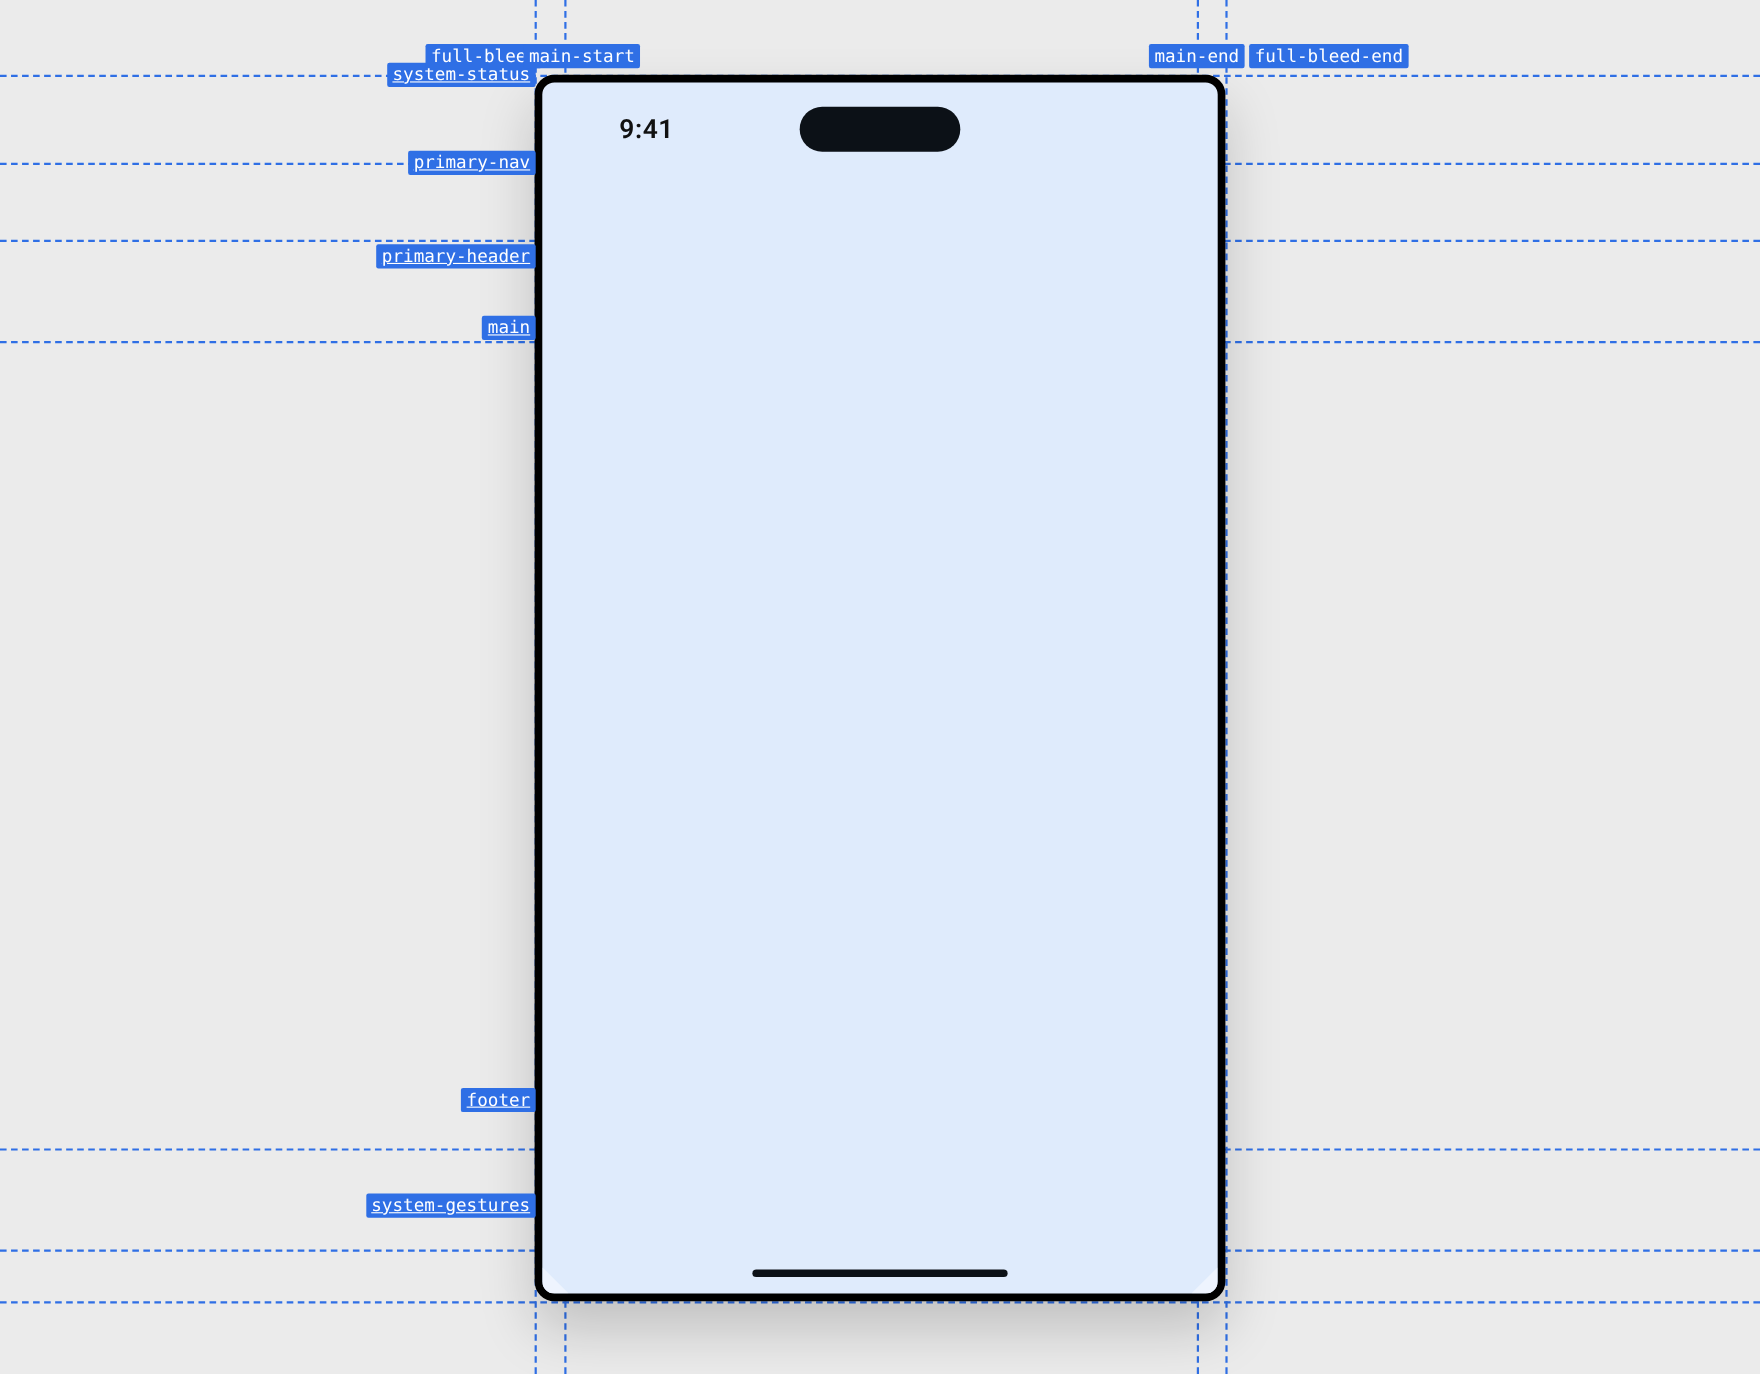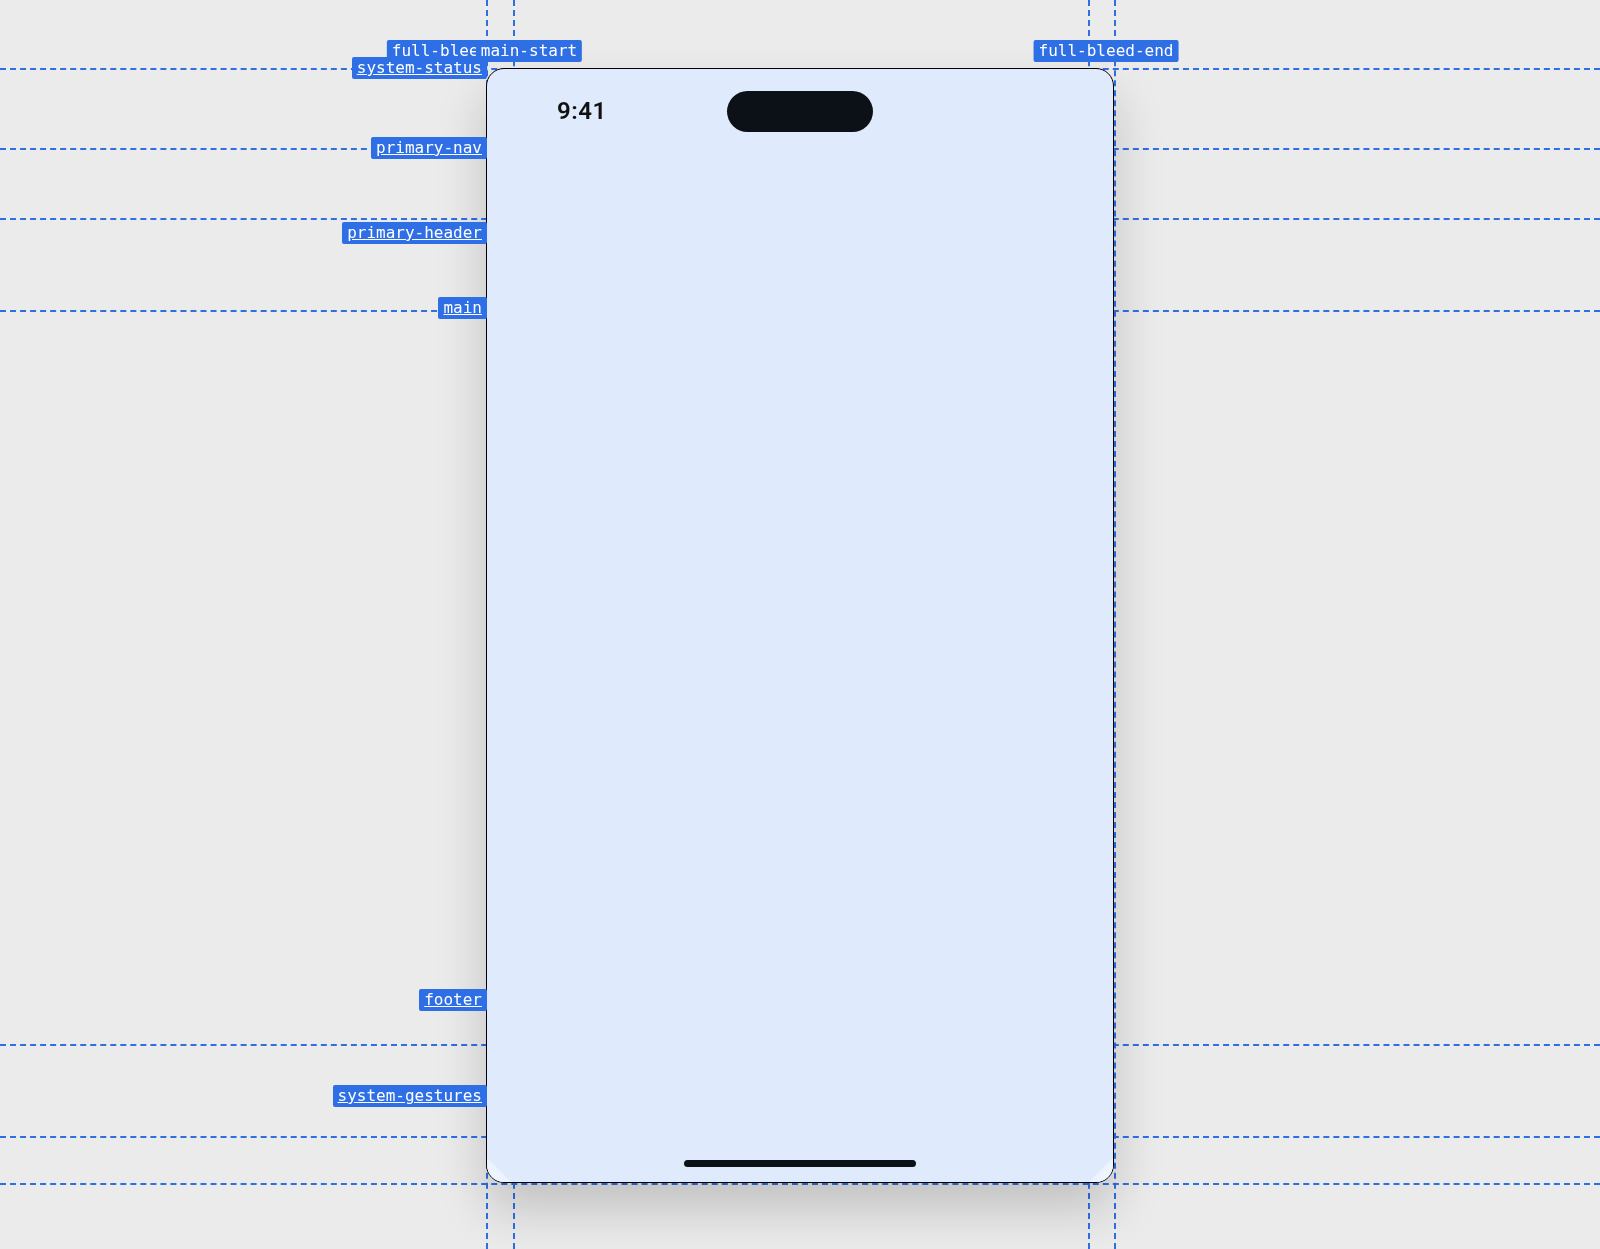--- a/index.html
+++ b/index.html
@@ -19,21 +19,21 @@
 
   
   .device {
     position: absolute;
     left: 486px;
     top: 68px;
     width: 628px;
     height: 1115px;
     background: #dfebfc;
     border-radius: 18px;
-    border: 1px solid #000000;
+    border: 7px solid #000000;
     box-shadow: 0 26px 50px rgba(0,0,0,0.18);
     overflow: hidden;
   }
 
   
   .device::before,
   .device::after {
     content: "";
     position: absolute;
     bottom: 0;
@@ -138,22 +138,22 @@
     <div class="status-bar">
       <span class="clock">9:41</span>
       <span class="dynamic-island"></span>
     </div>
     <span class="home-indicator"></span>
   </div>
 
   <span class="tag h-label" style="top:68px">system-status</span>
   <span class="tag h-label" style="top:148px">primary-nav</span>
   <span class="tag h-label" style="top:233px">primary-header</span>
-  <span class="tag h-label" style="top:308px">main</span>
+  <span class="tag h-label" style="top:298px">main</span>
   <span class="tag h-label" style="top:1000px">footer</span>
   <span class="tag h-label" style="top:1096px">system-gestures</span>
 
   <span class="tag v-label" style="left:440px">full-bleed</span>
   <span class="tag v-label" style="left:529px">main-start</span>
   <span class="tag v-label" style="left:1088px">main-end</span>
-  <span class="tag v-label" style="left:1106px">full-bleed-end</span>
+  <span class="tag v-label" style="left:1208px">full-bleed-end</span>
 
 </div>
 
 </body></html>

